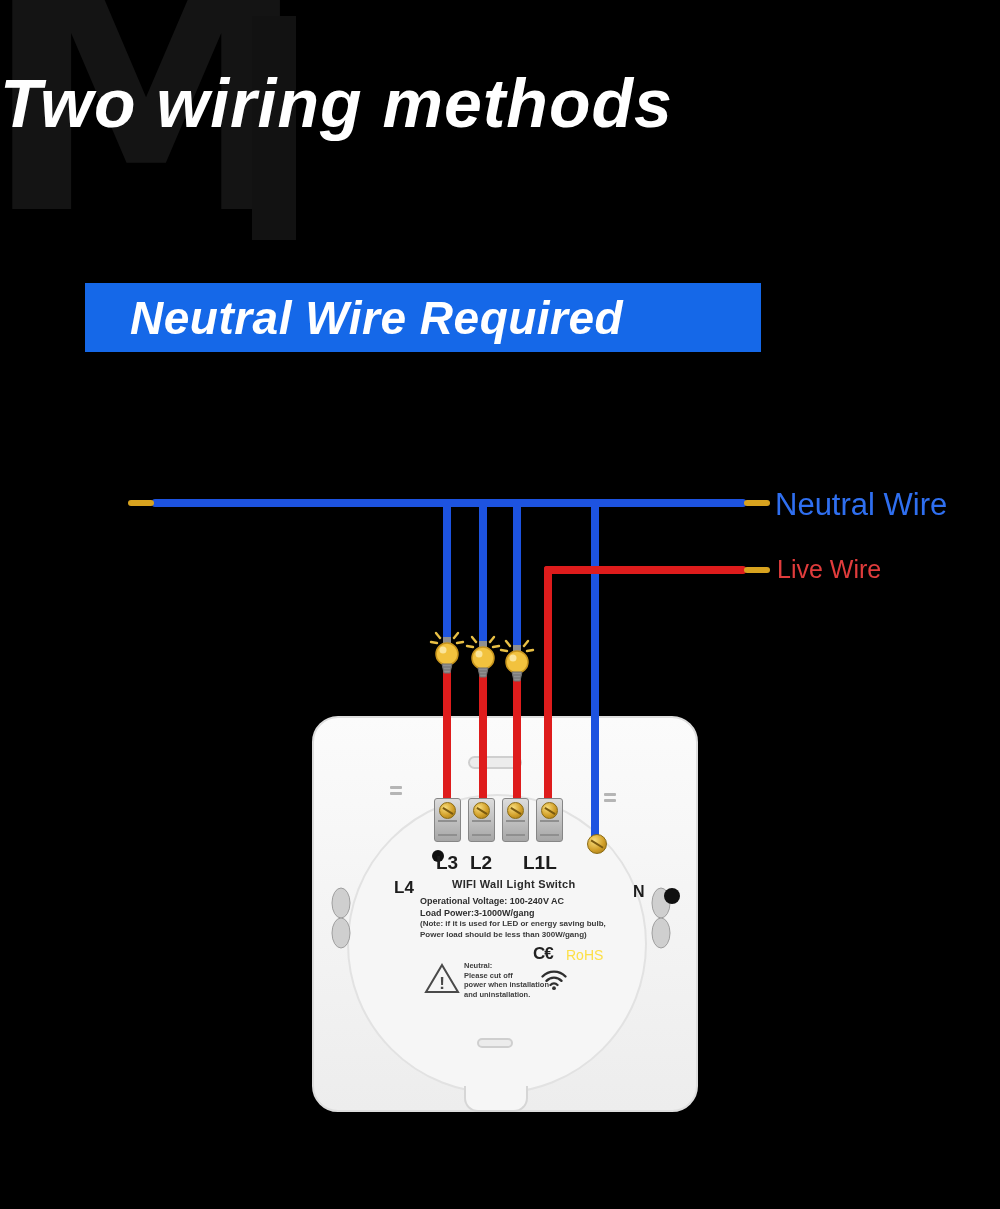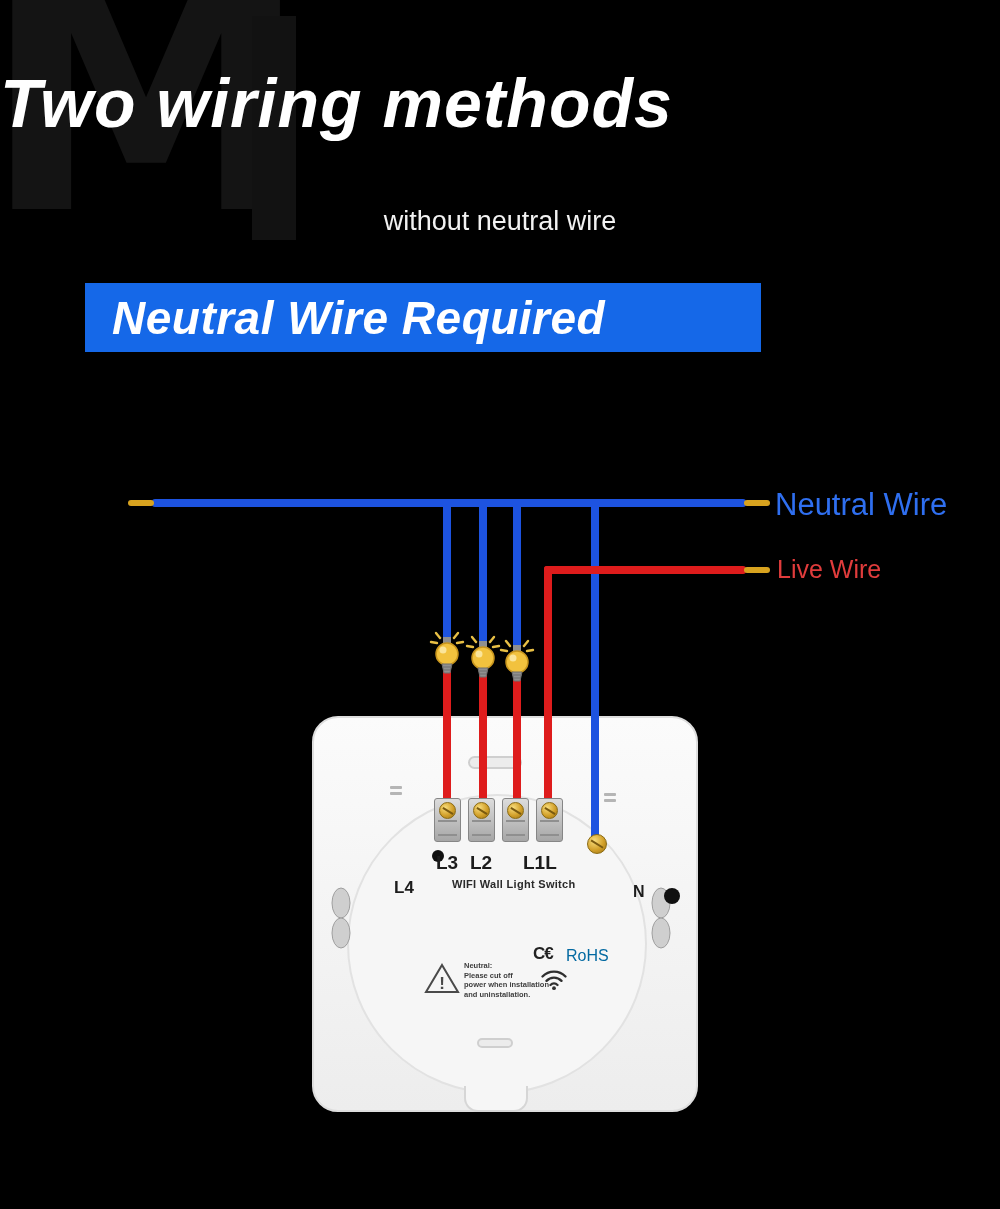--- a/index.html
+++ b/index.html
@@ -3,41 +3,41 @@
 <meta charset="utf-8">
 <style>
   html,body{margin:0;padding:0;background:#000}
   .stage{position:relative;width:1000px;height:1209px;background:#000;overflow:hidden;font-family:"Liberation Sans",sans-serif}
   .wm-letter{position:absolute;left:-18px;top:-70px;font-size:330px;font-weight:900;color:#141414;line-height:1;font-family:"DejaVu Sans",sans-serif}
   .wm-bar{position:absolute;left:252px;top:16px;width:44px;height:224px;background:#121212}
   .title{position:absolute;top:64px;left:0;width:100%;text-align:left;font-size:68px;font-weight:800;font-style:italic;color:#fff;margin:0;letter-spacing:1px}
   .subtitle{position:absolute;left:0;width:100%;text-align:center;color:#f2f2f2;font-size:27px;margin:0}
   .sub1{top:168px}.sub2{top:206px}
   .banner{position:absolute;left:85px;top:283px;width:676px;height:69px;background:#1568e8;display:flex;align-items:center}
-  .banner span{font-size:46px;font-weight:800;font-style:italic;color:#fff;padding-left:27px;letter-spacing:.5px}
+  .banner span{font-size:46px;font-weight:800;font-style:italic;color:#fff;padding-left:45px;letter-spacing:.5px}
   .legend-neutral{position:absolute;left:775px;top:487px;font-size:31px;color:#2f6ff0}
   .legend-live{position:absolute;left:777px;top:555px;font-size:25px;color:#e03c3c}
   .wire{position:absolute;border-radius:3px}
   .blue{background:#1d53e0}.red{background:#de1c1c}.tip{background:#d8a31f}
   .panel{position:absolute;left:312px;top:716px;width:386px;height:396px;background:linear-gradient(180deg,#fbfbfb,#ededed);border:2px solid #dedede;border-radius:26px;box-sizing:border-box}
   .circle{position:absolute;left:347px;top:794px;width:300px;height:300px;border-radius:50%;background:#f6f6f6;border:2px solid #e2e2e2;box-sizing:border-box}
   .top-slot{position:absolute;left:468px;top:756px;width:54px;height:13px;background:#ececec;border:2px solid #cfcfcf;border-radius:8px;box-sizing:border-box}
   .bottom-slot{position:absolute;left:477px;top:1038px;width:36px;height:10px;background:#ececec;border:2px solid #cfcfcf;border-radius:6px;box-sizing:border-box}
   .bottom-tab{position:absolute;left:464px;top:1086px;width:64px;height:26px;background:#f6f6f6;border:2px solid #d6d6d6;border-top:none;border-radius:0 0 14px 14px;box-sizing:border-box}
   .dot{position:absolute;border-radius:50%;background:#101010}
   .dash{position:absolute;width:12px;height:3px;background:#b5b5b5;border-radius:1px}
   .tlabel{position:absolute;top:852px;width:28px;text-align:center;font-size:19px;font-weight:bold;color:#1c1c1c}
   .l4{position:absolute;left:394px;top:878px;font-size:17px;font-weight:bold;color:#1c1c1c}
   .nlab{position:absolute;left:633px;top:883px;font-size:16px;font-weight:bold;color:#1c1c1c}
   .pname{position:absolute;left:452px;top:878px;font-size:11px;font-weight:bold;color:#2a2a2a;letter-spacing:.3px}
   .specs{position:absolute;left:420px;top:896px;color:#2e2e2e}
   .spec-a{font-size:9px;font-weight:bold;line-height:11.5px}
   .spec-b{font-size:8px;font-weight:bold;line-height:10.5px;color:#3a3a3a}
   .ce{position:absolute;left:533px;top:944px;font-size:17px;font-weight:bold;color:#222;letter-spacing:-1px}
-  .rohs{position:absolute;left:566px;top:947px;font-size:16px;color:#0369a1}
+  .rohs{position:absolute;left:566px;top:947px;font-size:14px;color:#fde047}
   .caution-text{position:absolute;left:464px;top:961px;color:#3d3d3d}
   .caution-text div{font-size:7.5px;font-weight:bold;line-height:9.5px}
   .caution-tri{position:absolute;left:424px;top:962px}
   .wifi{position:absolute;left:540px;top:968px}
   .clip{position:absolute}
   .tblock{position:absolute;top:798px;width:27px;height:44px;background:linear-gradient(180deg,#dcdcdc,#a6a6a6);border:1px solid #868686;border-radius:3px;box-sizing:border-box}
   .tridge{position:absolute;left:3px;right:3px;bottom:5px;height:12px;border-top:2px solid #8f8f8f;border-bottom:2px solid #8f8f8f}
   .tscrew{position:absolute;left:4px;top:3px;width:17px;height:17px;border-radius:50%;background:radial-gradient(circle at 35% 32%,#f8dd7d,#d2a02a 55%,#9c7212);border:1px solid #8a6a12;box-sizing:border-box}
   .tscrew .slot{position:absolute;left:1.5px;top:6.5px;width:12px;height:2px;background:#7a5a10;transform:rotate(32deg)}
   .nscrew{position:absolute;left:587px;top:834px;width:20px;height:20px;border-radius:50%;background:radial-gradient(circle at 35% 32%,#f8dd7d,#d2a02a 55%,#9c7212);border:1px solid #8a6a12;box-sizing:border-box}
@@ -46,21 +46,20 @@
 </style>
 </head>
 <body>
 
 <div class="stage">
 
   <div class="wm-letter">M</div>
   <div class="wm-bar"></div>
 
   <h1 class="title">Two wiring methods</h1>
-  <p class="subtitle sub2">without neutral wire</p>
 
   <div class="banner">
     <span>Neutral Wire Required</span>
   </div>
 
   <div class="legend-neutral">Neutral Wire</div>
   <div class="legend-live">Live Wire</div>
 
   <div class="panel"></div>
   <div class="circle"></div>
@@ -85,20 +84,26 @@
   <div class="dash" style="left:604px;top:799px"></div>
 
   <span class="tlabel" style="left:433px">L3</span>
   <span class="tlabel" style="left:467px">L2</span>
   <span class="tlabel" style="left:520px">L1</span>
   <span class="tlabel" style="left:537px">L</span>
   <span class="l4">L4</span>
   <span class="nlab">N</span>
 
   <div class="pname">WIFI Wall Light Switch</div>
+  <div class="specs">
+    <div class="spec-a">Operational Voltage: 100-240V AC</div>
+    <div class="spec-a">Load Power:3-1000W/gang</div>
+    <div class="spec-b">(Note: if it is used for LED or energy saving bulb,</div>
+    <div class="spec-b">Power load should be less than 300W/gang)</div>
+  </div>
   <div class="ce">C€</div>
   <div class="rohs">RoHS</div>
 
   <svg class="wifi" width="28" height="23" viewBox="0 0 28 23">
     <path d="M2.5 8.5 A16 16 0 0 1 25.5 8.5" fill="none" stroke="#2f2f2f" stroke-width="2.4" stroke-linecap="round"></path>
     <path d="M6.5 12.8 A10.5 10.5 0 0 1 21.5 12.8" fill="none" stroke="#2f2f2f" stroke-width="2.4" stroke-linecap="round"></path>
     <path d="M10.5 17 A5 5 0 0 1 17.5 17" fill="none" stroke="#2f2f2f" stroke-width="2.4" stroke-linecap="round"></path>
     <circle cx="14" cy="20.2" r="1.9" fill="#2f2f2f"></circle>
   </svg>
 

